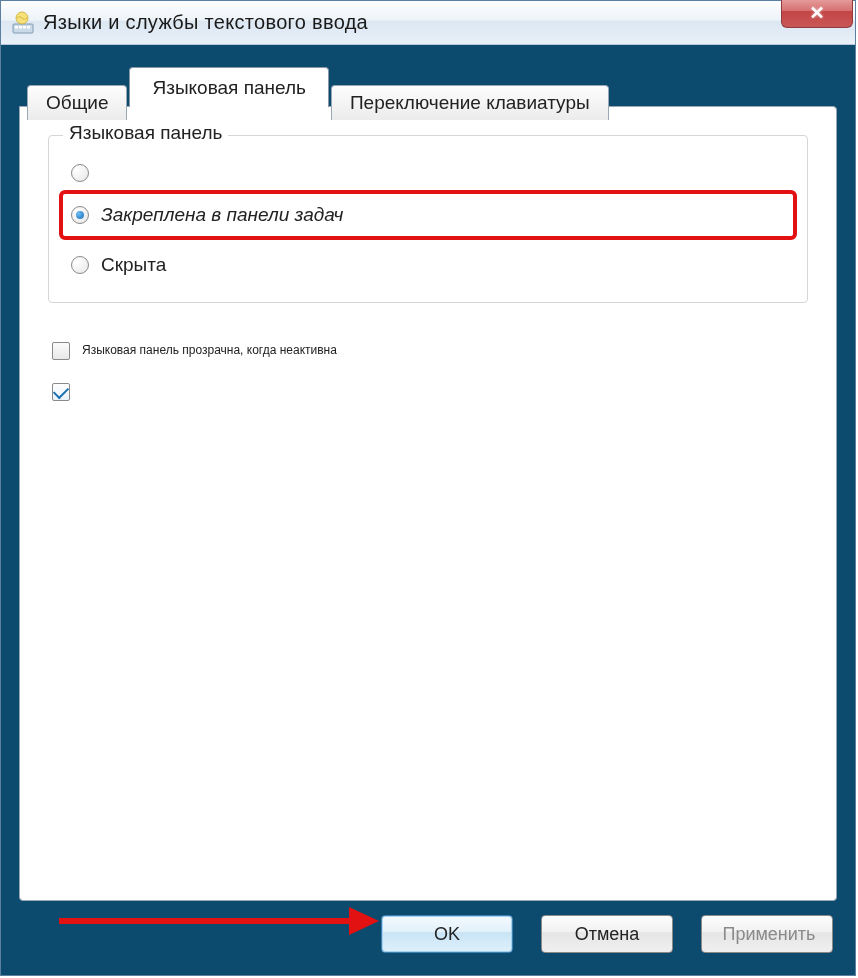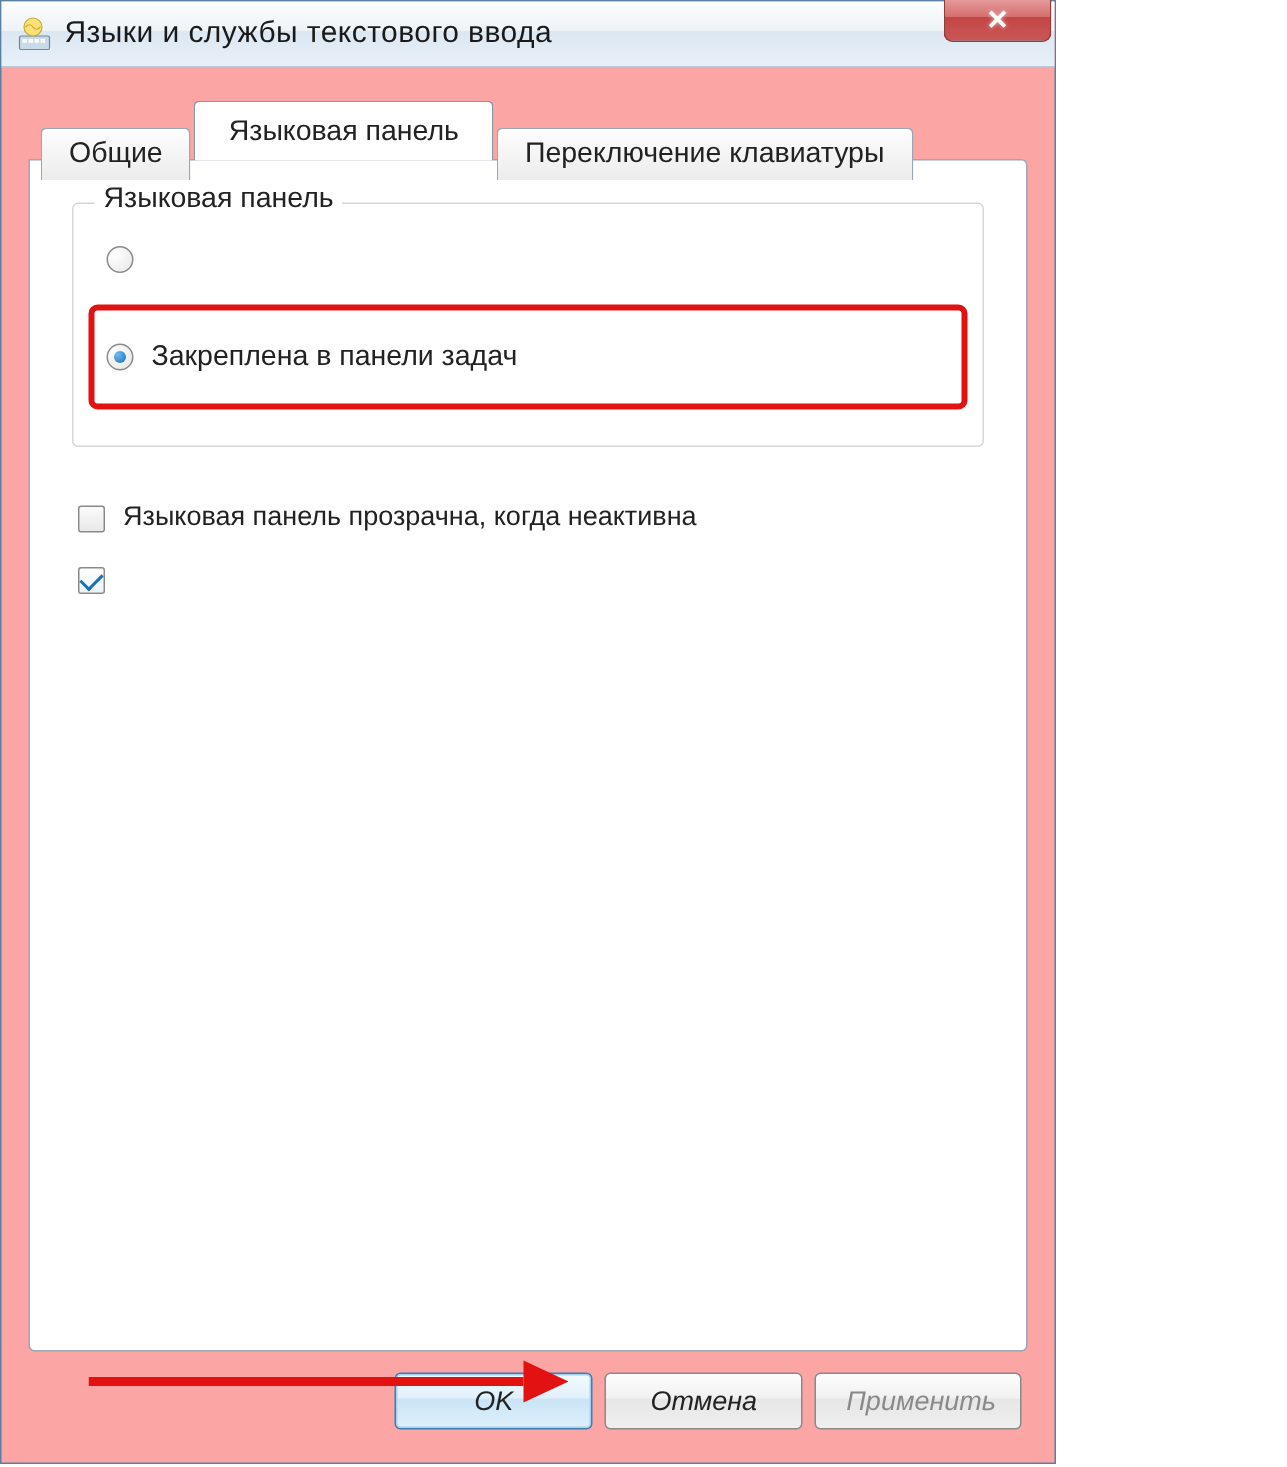--- a/index.html
+++ b/index.html
@@ -7,24 +7,24 @@
     margin: 0;
     padding: 0;
     font-family: "Segoe UI", Tahoma, sans-serif;
     font-size: 17px;
     background: #fff;
     width: 858px;
     height: 978px;
     overflow: hidden;
   }
   .window {
-    width: 704px;
+    width: 856px;
     height: 976px;
     border: 1px solid #5a7fa0;
-    background: #fca5a5;
+    background: #0c4a6e;
     position: relative;
   }
   .titlebar {
     height: 44px;
     background: linear-gradient(to bottom, #fdfdfe 0%, #edf3f8 45%, #dce7f2 46%, #e8f0f8 100%);
     border-bottom: 1px solid #b9c8d8;
     display: flex;
     align-items: center;
     position: relative;
   }
@@ -128,22 +128,23 @@
     display: flex;
     align-items: center;
     padding: 8px 4px;
     font-size: 19px;
     color: #222;
     cursor: pointer;
   }
   .radio-row.highlighted {
     border: 4px solid #e31212;
     border-radius: 6px;
-    padding: 20px 8px;
-    margin: 13px -8px 6px -8px;
+    padding: 10px 8px;
+    margin: 0 -8px 6px -8px;
+    font-style: italic;
   }
   .radio {
     width: 18px; height: 18px;
     border: 1px solid #8a8a8a;
     border-radius: 50%;
     background: radial-gradient(circle at 30% 30%, #fff, #e6e6e6);
     margin-right: 12px;
     display: flex;
     align-items: center;
     justify-content: center;
@@ -153,21 +154,21 @@
     content: "";
     width: 8px; height: 8px;
     border-radius: 50%;
     background: radial-gradient(circle at 30% 30%, #6fbcf7, #1b6fb5);
   }
 
   .check-row {
     display: flex;
     align-items: center;
     padding: 10px 4px;
-    font-size: 18px;
+    font-size: 12px;
     color: #222;
     cursor: pointer;
   }
   .checkbox {
     width: 18px; height: 18px;
     border: 1px solid #8a8a8a;
     background: linear-gradient(to bottom, #fbfbfb, #e8e8e8);
     margin-right: 12px;
     margin-top: 3px;
     flex-shrink: 0;
@@ -181,24 +182,23 @@
     content: "";
     width: 12px; height: 7px;
     border-left: 2px solid #1a6fb0;
     border-bottom: 2px solid #1a6fb0;
     transform: rotate(-45deg) translate(1px,-1px);
   }
 
   .btn-row {
     display: flex;
     justify-content: flex-end;
-    gap: 8px;
+    gap: 28px;
     padding: 14px 4px 4px 4px;
     position: relative;
-    font-style: italic;
   }
   .btn {
     min-width: 132px;
     height: 38px;
     border: 1px solid #8a8a8a;
     border-radius: 4px;
     background: linear-gradient(to bottom, #fdfdfd 0%, #f1f1f1 45%, #e6e6e6 46%, #efefef 100%);
     font-size: 18px;
     color: #222;
     display: flex;
@@ -265,20 +265,24 @@
 
         <div class="radio-row">
           <span class="radio"></span>
         </div>
 
         <div class="radio-row highlighted">
           <span class="radio checked"></span>
           <span>Закреплена в панели задач</span>
         </div>
 
+        <div class="radio-row">
+          <span class="radio"></span>
+          <span>Скрыта</span>
+        </div>
       </div>
 
       <div class="check-row">
         <span class="checkbox"></span>
         <span>Языковая панель прозрачна, когда неактивна</span>
       </div>
 
 
       <div class="check-row">
         <span class="checkbox checked"></span>

